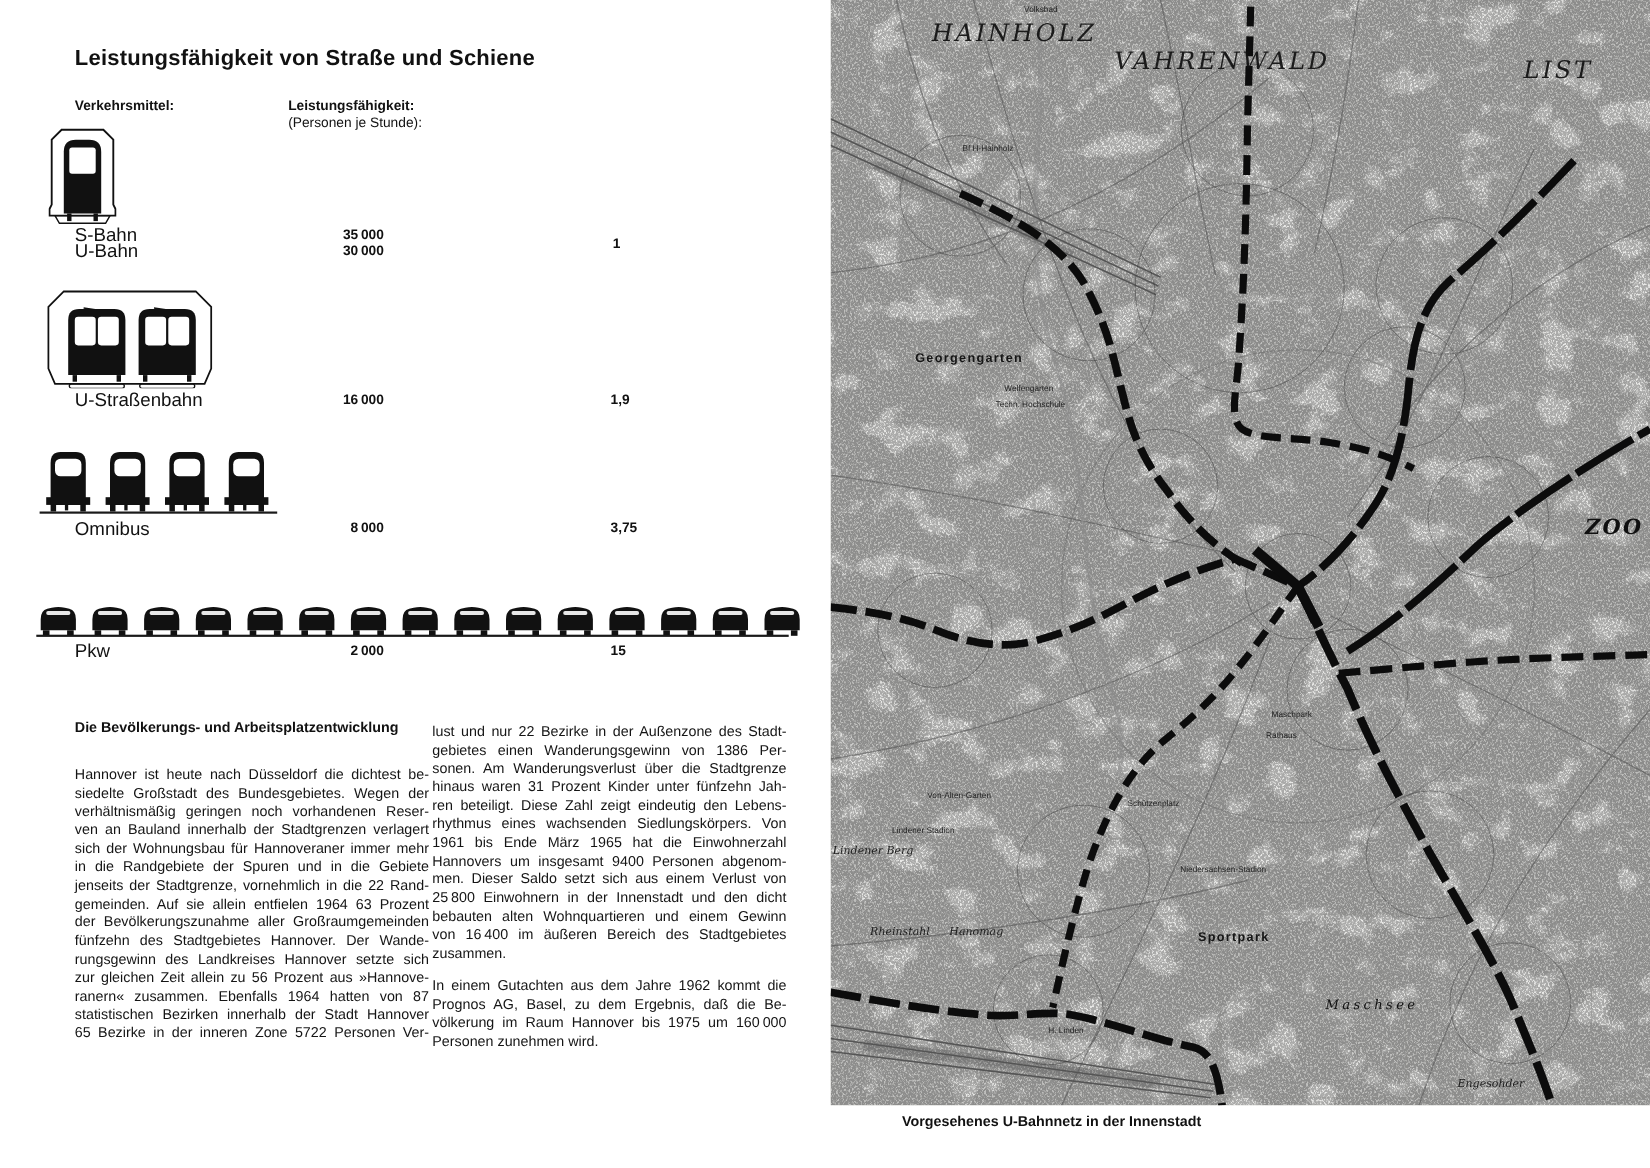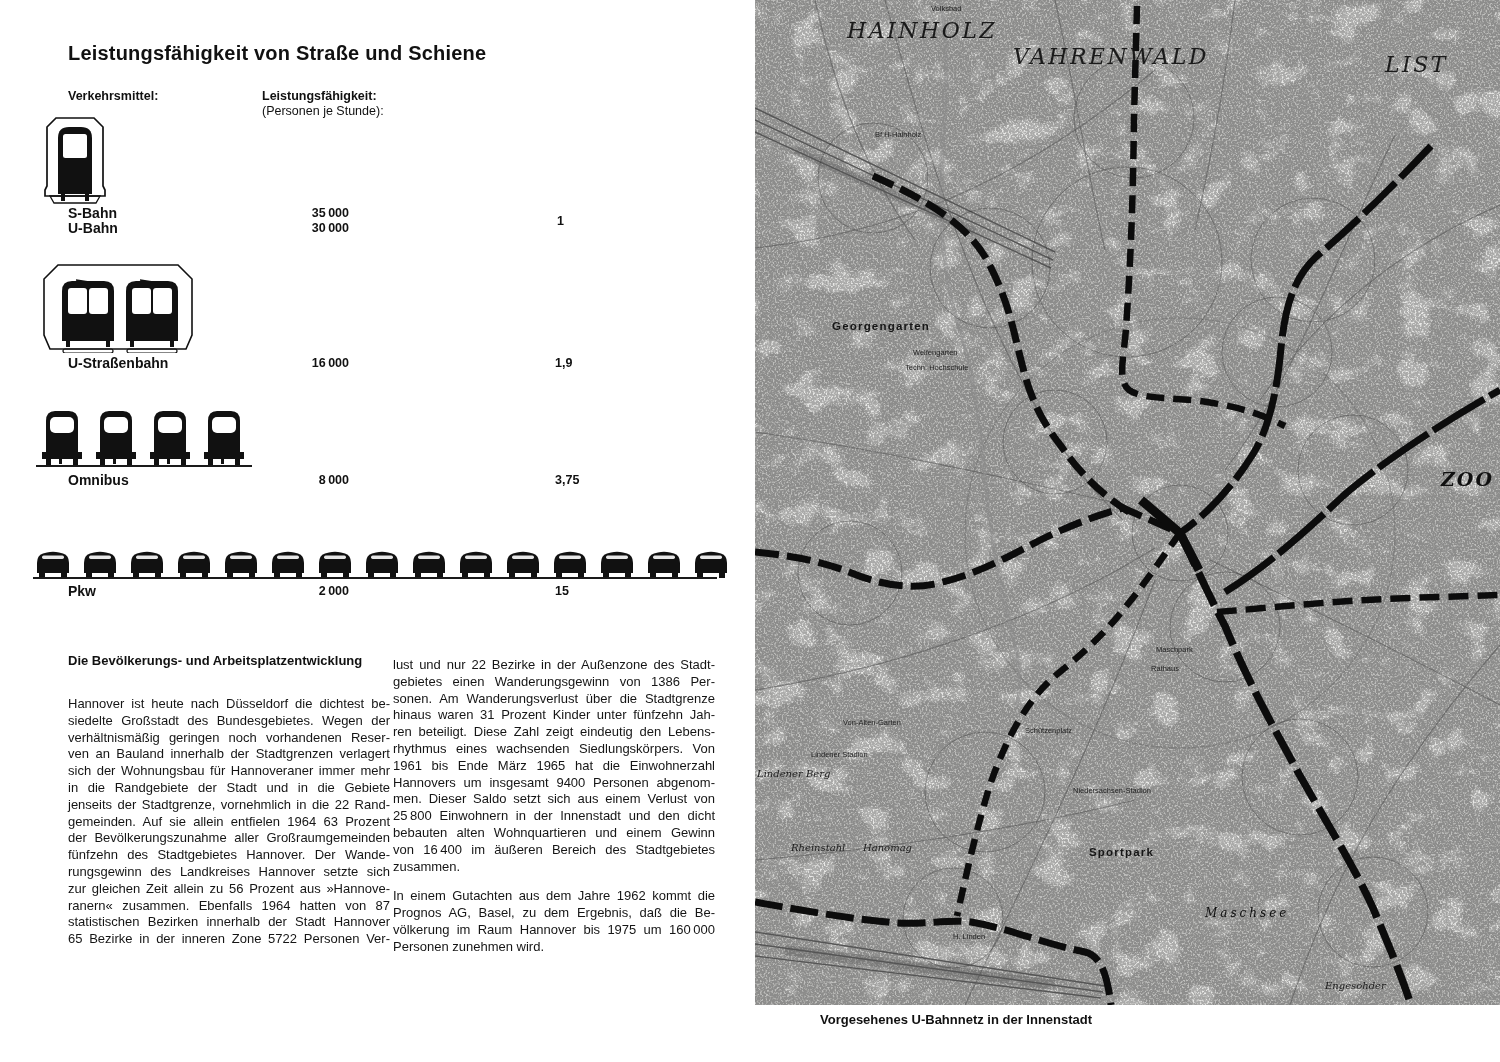--- a/index.html
+++ b/index.html
@@ -3,21 +3,21 @@
 <meta charset="utf-8">
 <style>
   html,body{margin:0;padding:0;background:#ffffff;width:1500px;height:1062px;overflow:hidden;}
   .page{position:relative;width:1500px;height:1062px;background:#ffffff;color:#111;
         font-family:"Liberation Sans",sans-serif;}
   .abs{position:absolute;}
   
   .title{left:68px;top:42px;font-size:20px;font-weight:bold;letter-spacing:.2px;}
   .hdr{font-size:12.5px;font-weight:bold;line-height:14.5px;}
   .hdr .sub{font-weight:normal;}
-  .rowlabel{font-size:14px;font-weight:bold;line-height:15px;}
+  .rowlabel{font-size:17px;font-weight:normal;line-height:15px;}
   .capval{font-size:12.5px;font-weight:bold;line-height:15px;text-align:right;width:80px;}
   .trackval{font-size:12.5px;font-weight:bold;}
   .baseline{position:absolute;height:1.5px;background:#1a1a1a;}
   .fleet{position:absolute;display:flex;}
   .fleet svg{display:block;}
   
   .art-head{left:68px;top:653px;font-size:13px;font-weight:bold;}
   .acol{position:absolute;width:322px;font-size:13px;line-height:16.8px;color:#151515;}
   .tl{text-align:justify;text-align-last:justify;white-space:normal;}
   .tl.last{text-align-last:left;}
@@ -246,21 +246,21 @@
   <div class="abs trackval" style="left:555px;top:584px">15</div>
 
   <div class="abs art-head">Die Bevölkerungs- und Arbeitsplatzentwicklung</div>
   <div class="acol" style="left:68px;top:696px">
       <div class="para">
         <div class="tl">Hannover ist heute nach Düsseldorf die dichtest be-</div>
         <div class="tl">siedelte Großstadt des Bundesgebietes. Wegen der</div>
         <div class="tl">verhältnismäßig geringen noch vorhandenen Reser-</div>
         <div class="tl">ven an Bauland innerhalb der Stadtgrenzen verlagert</div>
         <div class="tl">sich der Wohnungsbau für Hannoveraner immer mehr</div>
-        <div class="tl">in die Randgebiete der Stadt und in die Gebiete</div>
+        <div class="tl">in die Randgebiete der Spuren und in die Gebiete</div>
         <div class="tl">jenseits der Stadtgrenze, vornehmlich in die 22 Rand-</div>
         <div class="tl">gemeinden. Auf sie allein entfielen 1964 63 Prozent</div>
         <div class="tl">der Bevölkerungszunahme aller Großraumgemeinden</div>
         <div class="tl">fünfzehn des Stadtgebietes Hannover. Der Wande-</div>
         <div class="tl">rungsgewinn des Landkreises Hannover setzte sich</div>
         <div class="tl">zur gleichen Zeit allein zu 56 Prozent aus »Hannove-</div>
         <div class="tl">ranern« zusammen. Ebenfalls 1964 hatten von 87</div>
         <div class="tl">statistischen Bezirken innerhalb der Stadt Hannover</div>
         <div class="tl">65 Bezirke in der inneren Zone 5722 Personen Ver-</div>
       </div>

